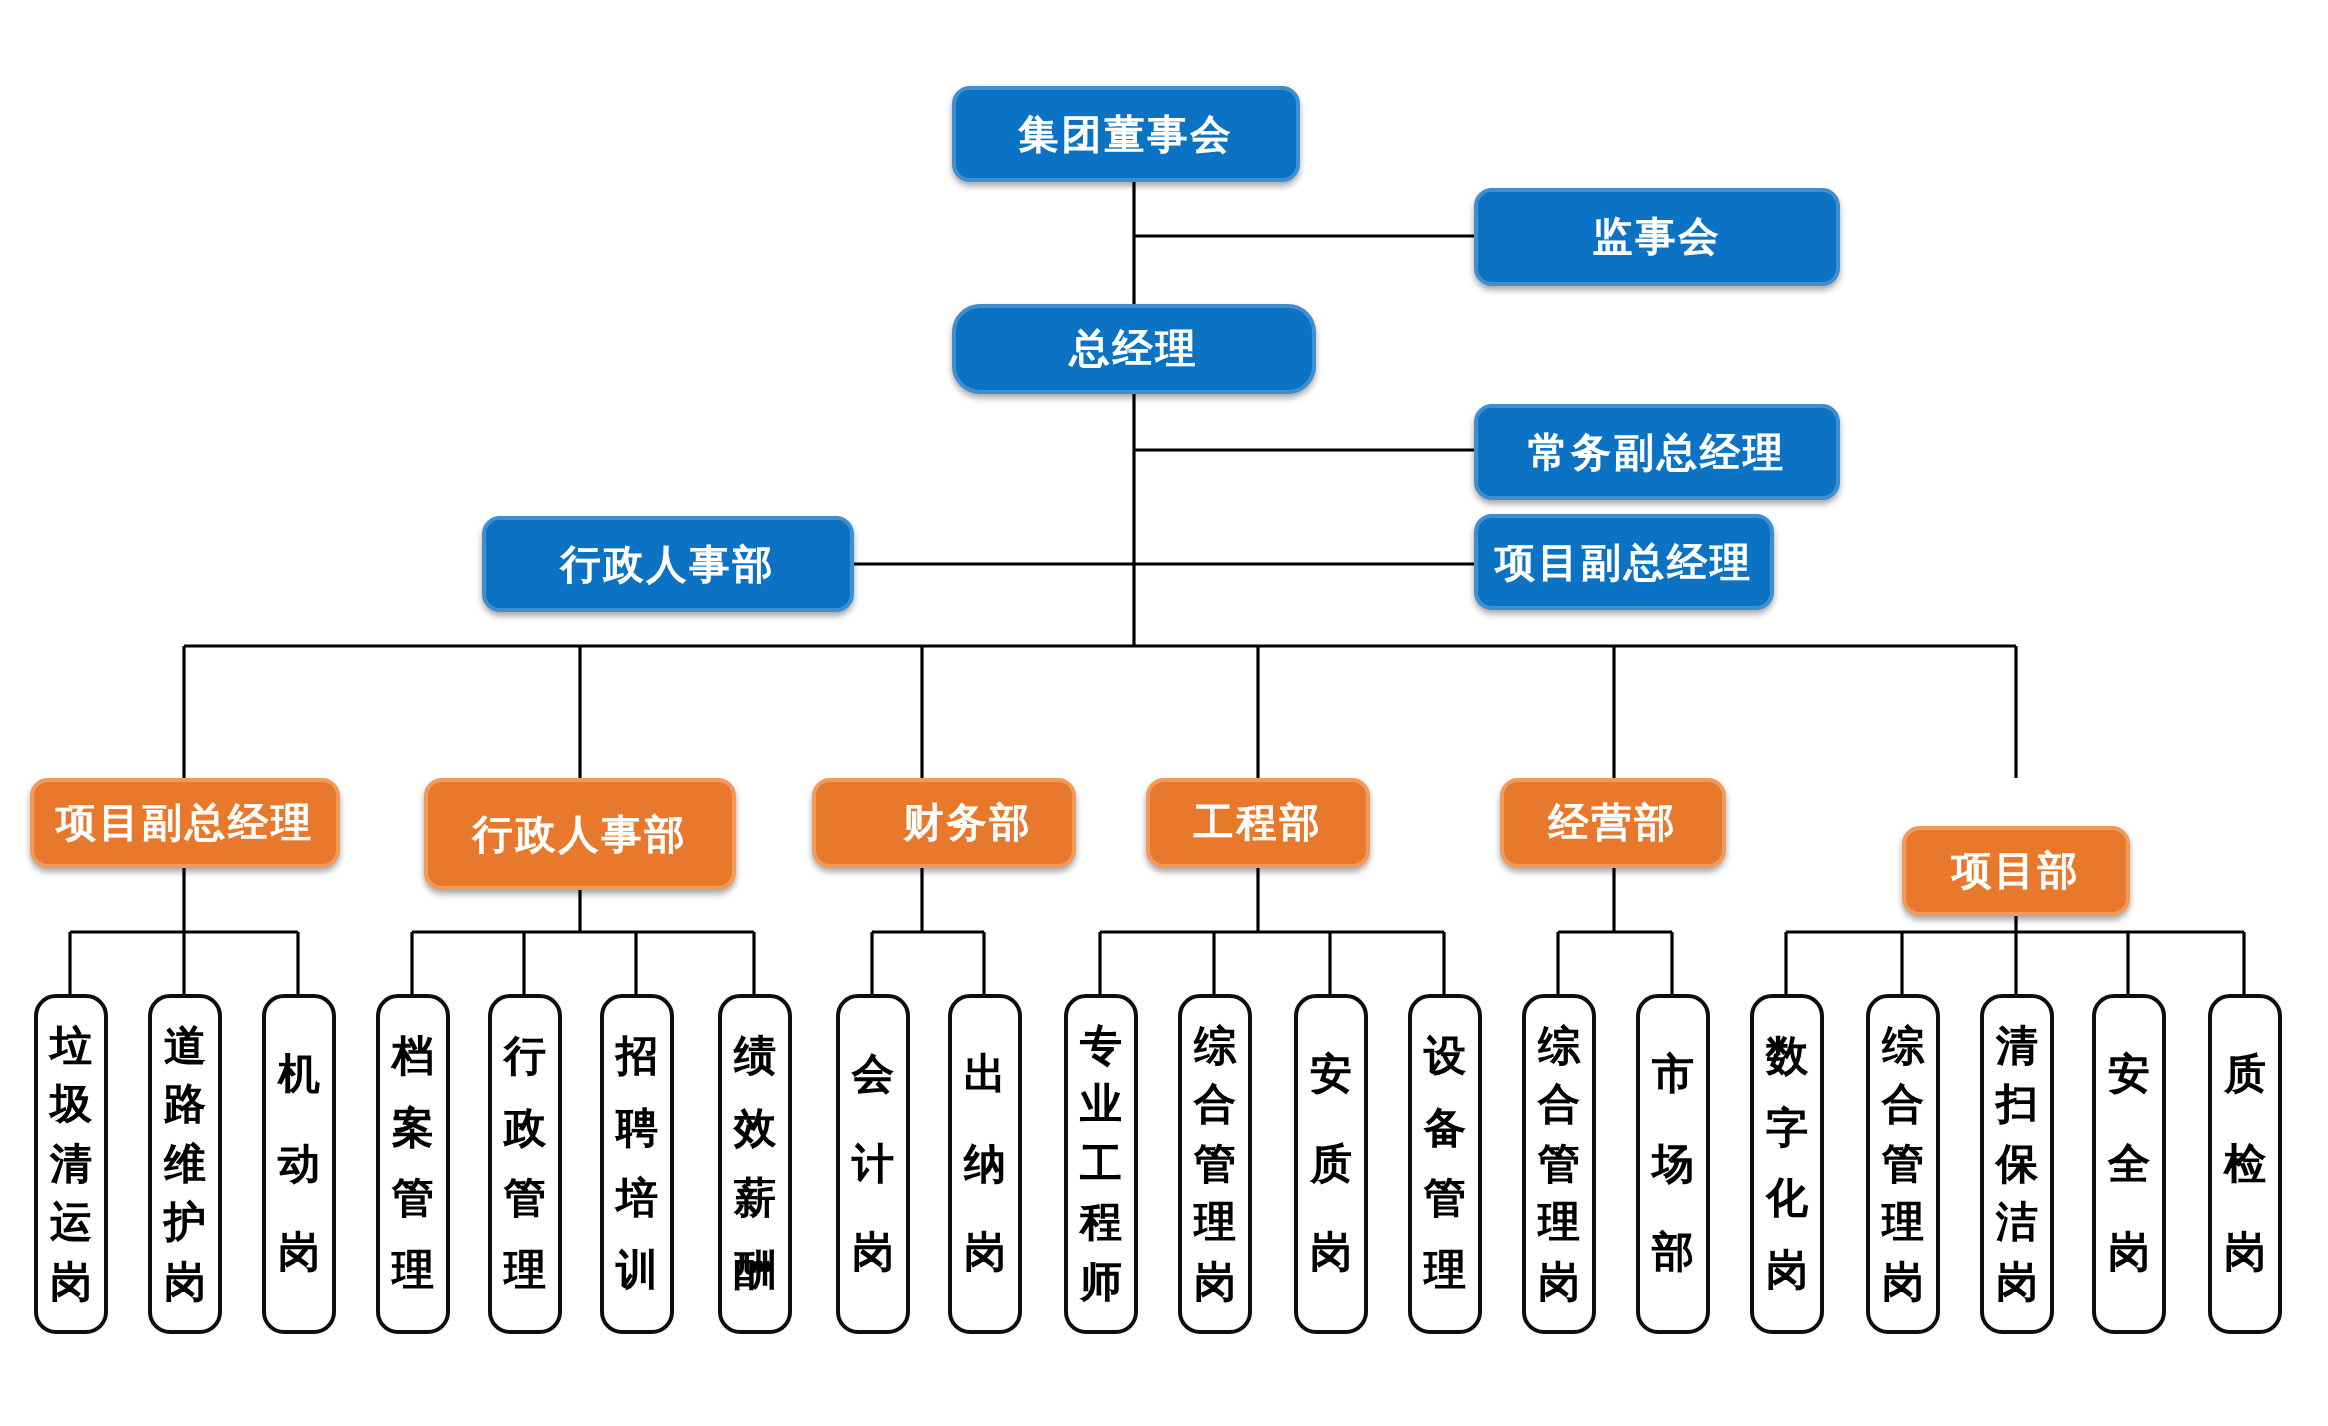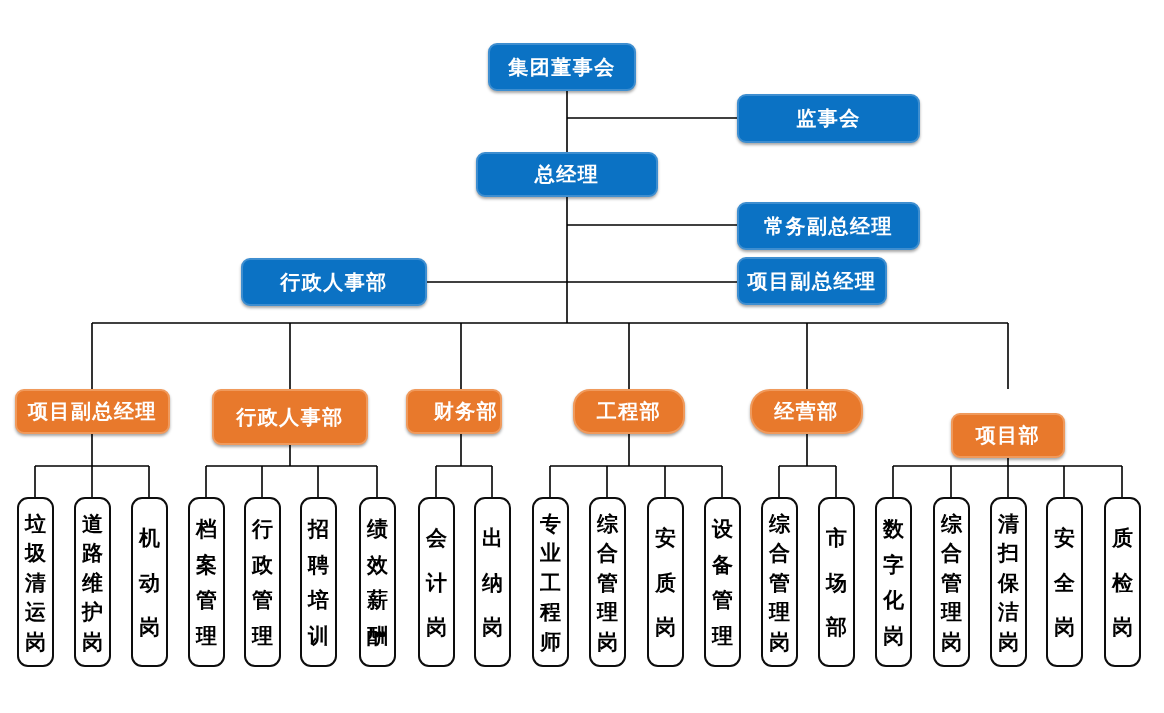--- a/index.html
+++ b/index.html
@@ -86,32 +86,32 @@
       <line x1="779" y1="466" x2="779" y2="499"></line>
       <line x1="836" y1="466" x2="836" y2="499"></line>
       <line x1="893" y1="466" x2="893" y2="499"></line>
       <line x1="951" y1="466" x2="951" y2="499"></line>
       <line x1="1008" y1="466" x2="1008" y2="499"></line>
       <line x1="1064" y1="466" x2="1064" y2="499"></line>
       <line x1="1122" y1="466" x2="1122" y2="499"></line>
     </g>
   </svg>
 
-  <div class="node exec" style="left:476px;top:43px;width:148px;height:48px;margin-left:12px;">集团董事会</div>
+  <div class="node exec" style="left:476px;top:43px;width:174px;height:48px;">集团董事会</div>
   <div class="node exec" style="left:737px;top:94px;width:183px;height:49px;">监事会</div>
-  <div class="node exec" style="left:476px;top:152px;width:182px;height:45px;">总经理</div>
+  <div class="node exec" style="left:476px;top:152px;width:182px;height:45px;border-radius:14px;">总经理</div>
   <div class="node exec" style="left:737px;top:202px;width:183px;height:48px;">常务副总经理</div>
   <div class="node exec" style="left:241px;top:258px;width:186px;height:48px;">行政人事部</div>
   <div class="node exec" style="left:737px;top:257px;width:150px;height:48px;">项目副总经理</div>
 
   <div class="node dept" style="left:15px;top:389px;width:155px;height:45px;">项目副总经理</div>
   <div class="node dept" style="left:212px;top:389px;width:156px;height:56px;">行政人事部</div>
-  <div class="node dept" style="left:406px;top:389px;width:96px;height:45px;padding-left:24px;">财务部</div>
-  <div class="node dept" style="left:573px;top:389px;width:112px;height:45px;border-radius:17px;">工程部</div>
-  <div class="node dept" style="left:750px;top:389px;width:113px;height:45px;border-radius:20px;">经营部</div>
+  <div class="node dept" style="left:406px;top:389px;width:132px;height:45px;padding-left:24px;">财务部</div>
+  <div class="node dept" style="left:573px;top:389px;width:112px;height:45px;">工程部</div>
+  <div class="node dept" style="left:750px;top:389px;width:113px;height:45px;">经营部</div>
   <div class="node dept" style="left:951px;top:389px;width:114px;height:45px;margin-top:24px;">项目部</div>
 
   <div class="pos" style="left:17px;">
       <span>垃</span>
       <span>圾</span>
       <span>清</span>
       <span>运</span>
       <span>岗</span>
     </div>
   <div class="pos" style="left:74px;">

